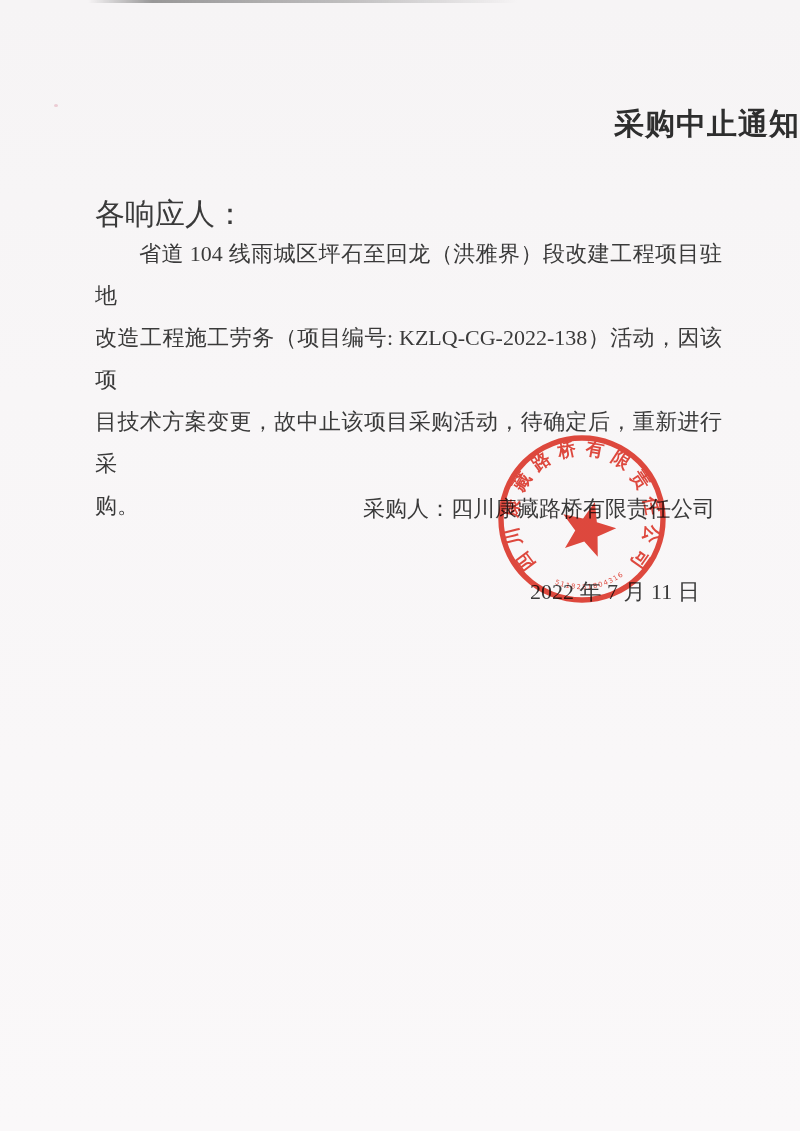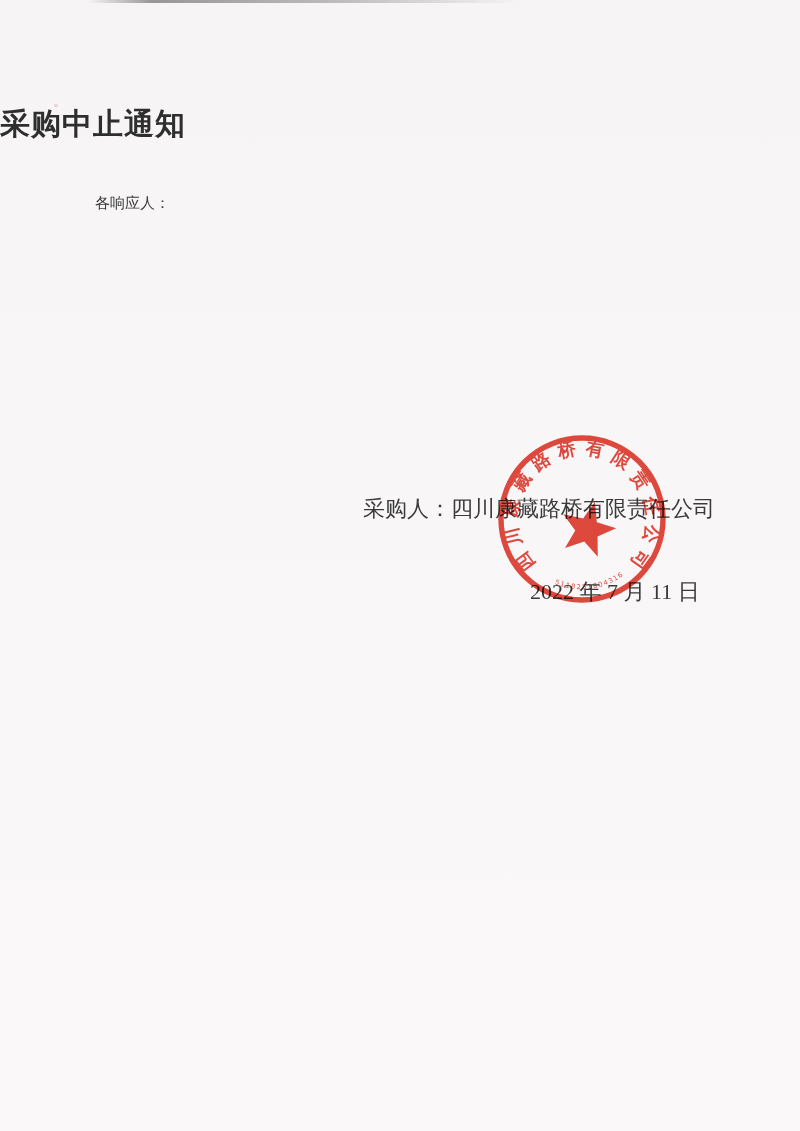--- a/index.html
+++ b/index.html
@@ -37,31 +37,31 @@
     height: 3px;
     border-radius: 50%;
     background: rgba(215,130,150,0.35);
   }
   .doc-title {
     position: absolute;
     top: 104px;
     left: 0;
     right: 0;
     margin: 0;
-    text-align: left;
+    text-align: right;
     font-size: 30px;
     font-weight: bold;
     color: #2e2e2e;
     letter-spacing: 1px;
   }
   .salutation {
     position: absolute;
     left: 95px;
     top: 194px;
-    font-size: 15px;
+    font-size: 30px;
   }
   .body-text {
     position: absolute;
     left: 95px;
     top: 233px;
     width: 627px;
     font-size: 22px;
     line-height: 42px;
   }
   .bline {
@@ -111,20 +111,26 @@
 
 <div class="page">
 
   <div class="scan-edge"></div>
   <div class="speck"></div>
 
   <h1 class="doc-title">采购中止通知</h1>
 
   <div class="salutation">各响应人：</div>
 
+  <div class="body-text">
+    <div class="bline indent jl">省道 104 线雨城区坪石至回龙（洪雅界）段改建工程项目驻地</div>
+    <div class="bline jl">改造工程施工劳务（项目编号: KZLQ-CG-2022-138）活动，因该项</div>
+    <div class="bline jl">目技术方案变更，故中止该项目采购活动，待确定后，重新进行采</div>
+    <div class="bline">购。</div>
+  </div>
 
   <div class="signature">
     <span>采购人：</span><span>四川康藏路桥有限责任公司</span>
   </div>
 
   <div class="date-line">2022 年 7 月 11 日</div>
 
   <svg class="seal" viewBox="0 0 200 200" xmlns="http://www.w3.org/2000/svg">
     <defs>
       <path id="ringPath" d="M 49,151 A 72,72 0 1 1 151,151" fill="none"></path>

